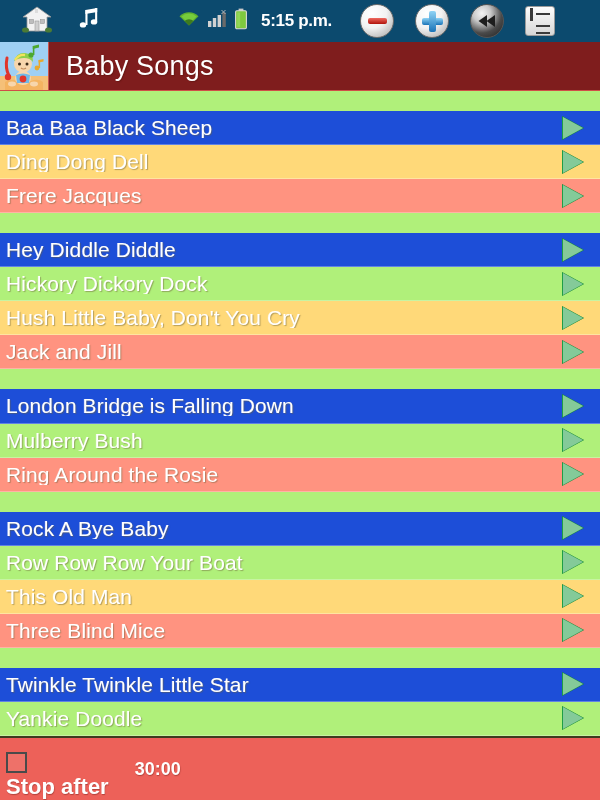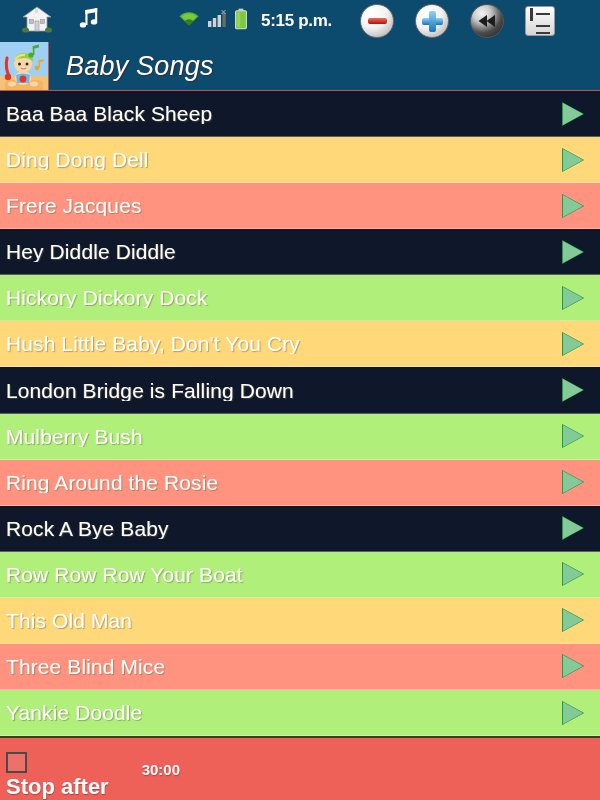--- a/index.html
+++ b/index.html
@@ -107,26 +107,25 @@
     box-sizing: border-box;
   }
   .lb-row { display: flex; align-items: center; gap: 3px; }
   .lb-dot { width: 3px; height: 3px; background: #3a3a3a; flex: 0 0 3px; }
   .lb-line { height: 2px; background: #3a3a3a; flex: 1; }
   .lb-tall { width: 3px; height: 13px; background: #3a3a3a; flex: 0 0 3px; }
 
   
   .titlebar {
     flex: 0 0 48px;
-    background: #0c4a6e;
+    background: #7f1d1d;
     display: flex;
     align-items: center;
     border-bottom: 1px solid #cf4f48;
     position: relative;
-    font-style: italic;
   }
   .app-icon {
     width: 48px;
     height: 48px;
     flex: 0 0 48px;
     position: relative;
     overflow: hidden;
     background: linear-gradient(#8fc4f0 0%, #9fd0f4 58%, #f2b56a 58%, #f8cf94 100%);
     border-right: 1px solid #c9554e;
   }
@@ -151,21 +150,21 @@
   .song-row {
     flex: 1 1 0;
     min-height: 0;
     display: flex;
     align-items: center;
     padding: 0 8px 0 6px;
     box-sizing: border-box;
     position: relative;
     border-bottom: 1px solid rgba(255,255,255,0.30);
   }
-  .song-row.c0 { background: #0f172a; }
+  .song-row.c0 { background: #1d4ed8; margin-top: 20px; }
   .song-row.c1 { background: #b0f07a; }
   .song-row.c2 { background: #ffd979; }
   .song-row.c3 { background: #ff9380; }
 
   .song-title {
     flex: 1 1 auto;
     color: #ffffff;
     font-size: 21px;
     line-height: 1;
     white-space: nowrap;
@@ -238,23 +237,23 @@
     font-size: 22px;
     font-weight: bold;
     position: relative;
     z-index: 2;
     text-shadow: 0.5px 0.5px 1px rgba(90,20,15,0.4);
     white-space: nowrap;
     margin-top: 36px;
   }
   .footer-time {
     color: #ffffff;
-    font-size: 15px;
+    font-size: 18px;
     font-weight: bold;
-    margin-left: 33px;
+    margin-left: 26px;
     position: relative;
     z-index: 2;
     text-shadow: 0.5px 0.5px 1px rgba(90,20,15,0.4);
   }
 </style>
 </head>
 <body>
 
 <div id="screen">
 
@@ -405,20 +404,26 @@
         <div class="row-action">
           <span class="play-tri"></span>
         </div>
       </div>
       <div class="song-row c2">
         <div class="song-title">Hush Little Baby, Don't You Cry</div>
         <div class="row-action">
           <span class="play-tri"></span>
         </div>
       </div>
+      <div class="song-row c3">
+        <div class="song-title">Jack and Jill</div>
+        <div class="row-action">
+          <span class="play-tri"></span>
+        </div>
+      </div>
       <div class="song-row c0">
         <div class="song-title">London Bridge is Falling Down</div>
         <div class="row-action">
           <span class="play-tri"></span>
         </div>
       </div>
       <div class="song-row c1">
         <div class="song-title">Mulberry Bush</div>
         <div class="row-action">
           <span class="play-tri"></span>
@@ -443,20 +448,26 @@
         </div>
       </div>
       <div class="song-row c2">
         <div class="song-title">This Old Man</div>
         <div class="row-action">
           <span class="play-tri"></span>
         </div>
       </div>
       <div class="song-row c3">
         <div class="song-title">Three Blind Mice</div>
+        <div class="row-action">
+          <span class="play-tri"></span>
+        </div>
+      </div>
+      <div class="song-row c0">
+        <div class="song-title">Twinkle Twinkle Little Star</div>
         <div class="row-action">
           <span class="play-tri"></span>
         </div>
       </div>
       <div class="song-row c1">
         <div class="song-title">Yankie Doodle</div>
         <div class="row-action">
           <span class="play-tri"></span>
         </div>
       </div>

